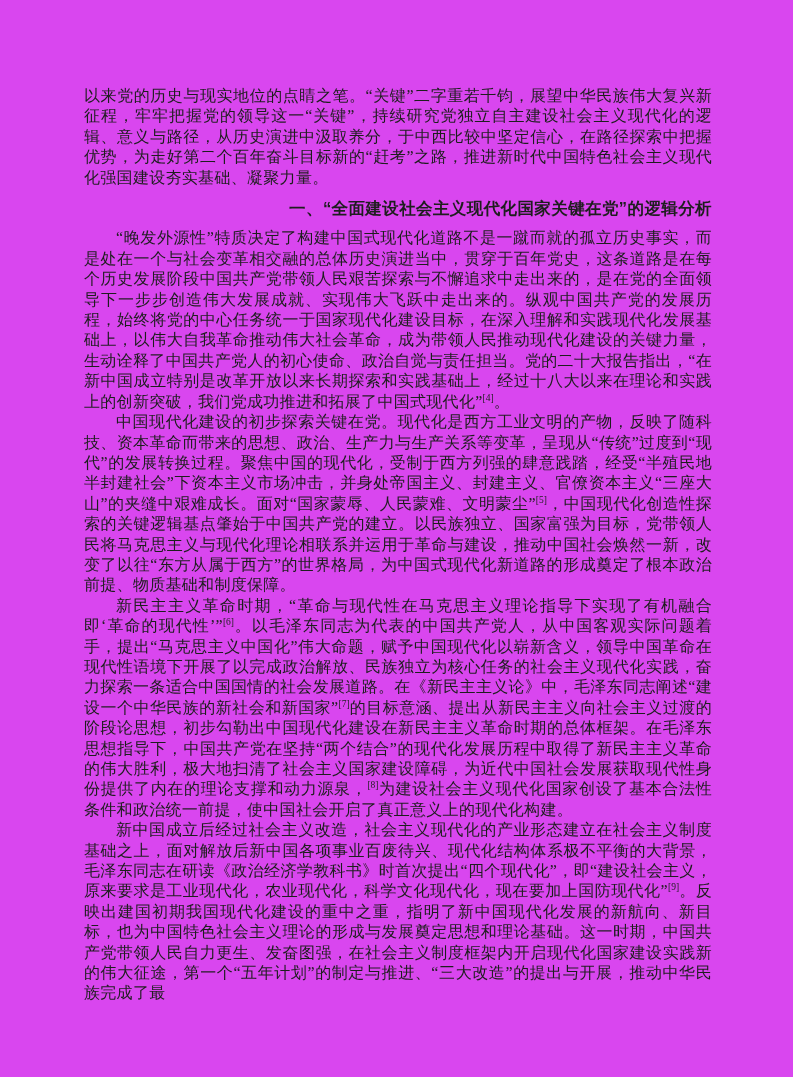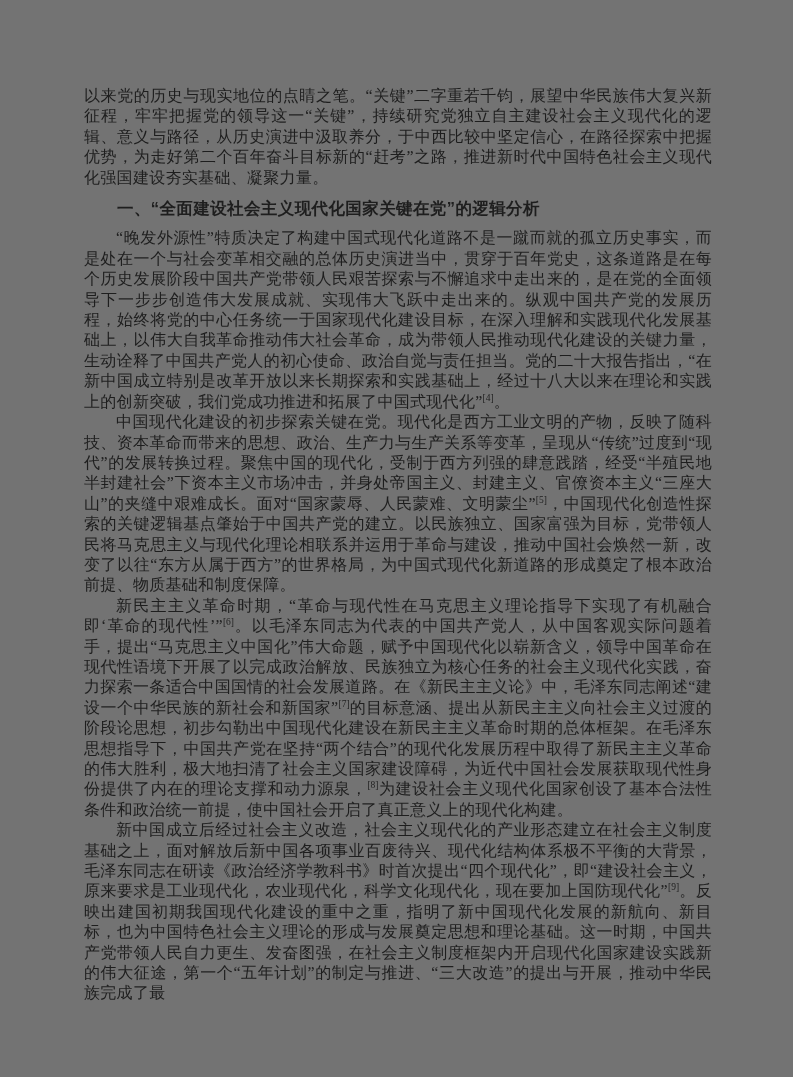--- a/index.html
+++ b/index.html
@@ -5,21 +5,21 @@
   html, body {
     margin: 0;
     padding: 0;
     background: #ffffff;
   }
   .page {
     position: relative;
     width: 793px;
     height: 1077px;
     margin: 0 auto;
-    background: #737373;
+    background: #d946ef;
     box-sizing: border-box;
     padding: 86px 81px 0 84px;
     overflow: hidden;
     font-family: "Liberation Serif", "DejaVu Serif", serif;
     color: #1e1e1e;
   }
   .content {
     width: 628px;
   }
   p.body {
@@ -34,20 +34,21 @@
     text-indent: 2em;
   }
   div.heading {
     font-family: "Liberation Sans", "DejaVu Sans", sans-serif;
     font-weight: 700;
     font-size: 16.5px;
     line-height: 20.4px;
     letter-spacing: 0.4px;
     margin: 10px 0 10px 0;
     text-indent: 2em;
+    text-align: right;
   }
   p.subheading {
     margin: 0;
     font-size: 16px;
     line-height: 20.4px;
     letter-spacing: 0.3px;
     text-indent: 2em;
     text-align: justify;
   }
   sup.cite {

